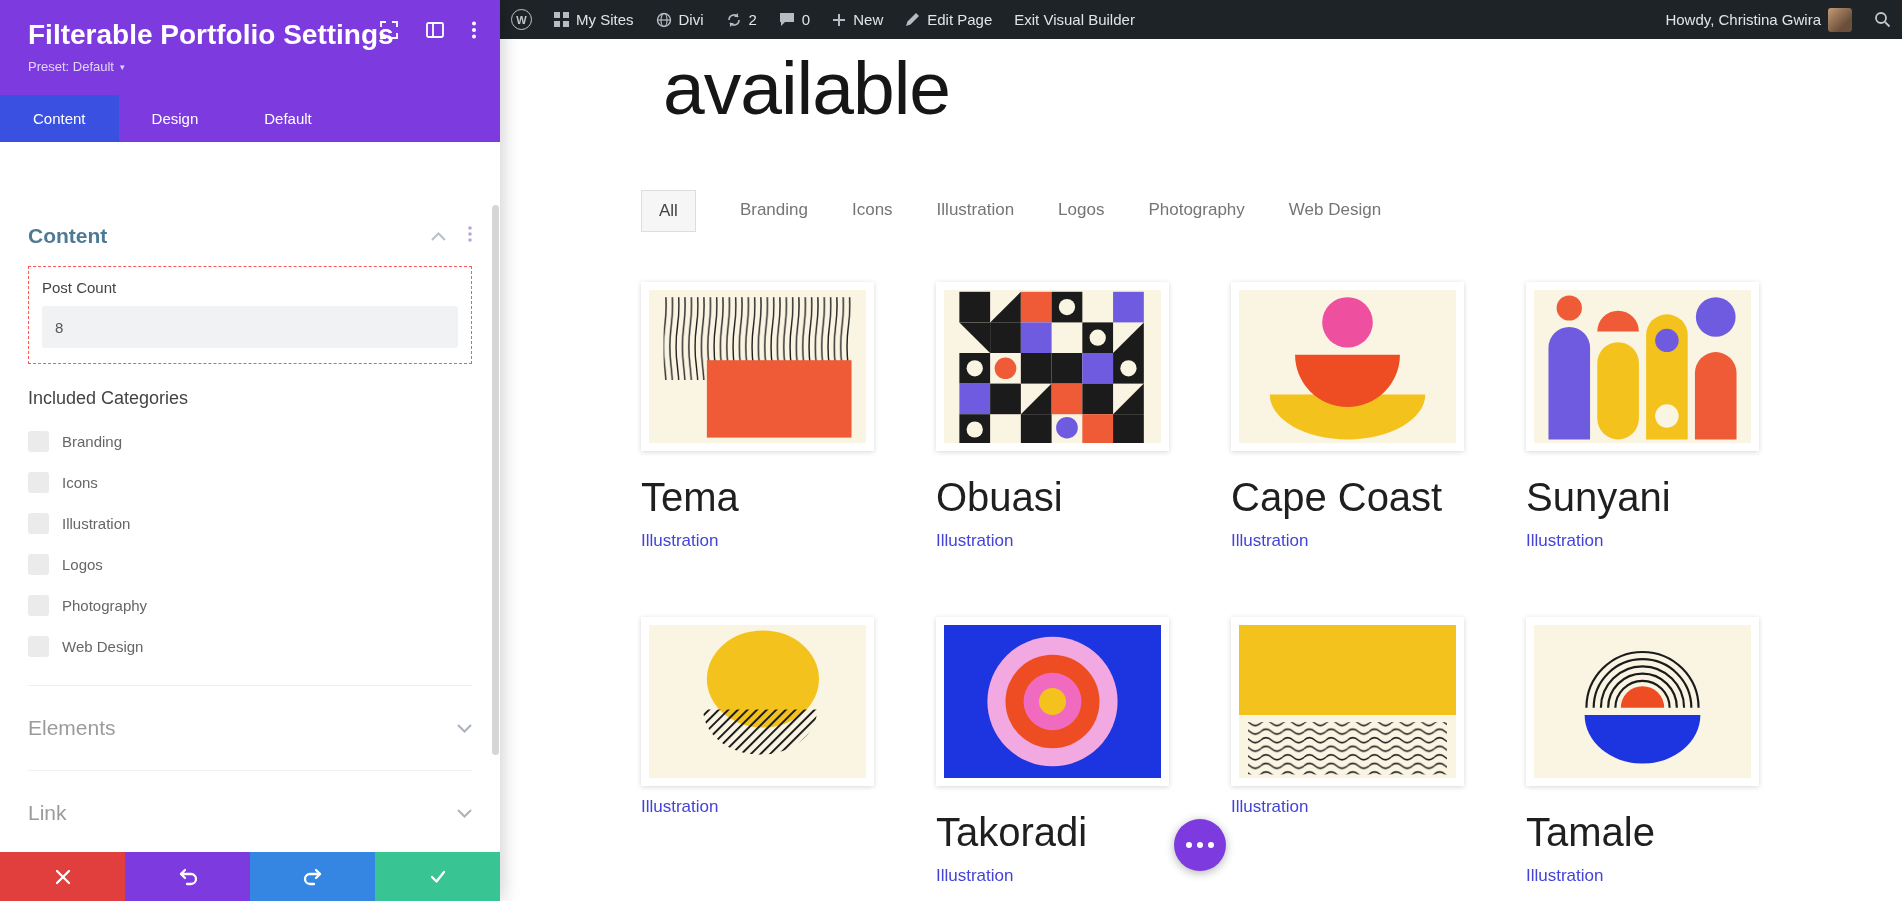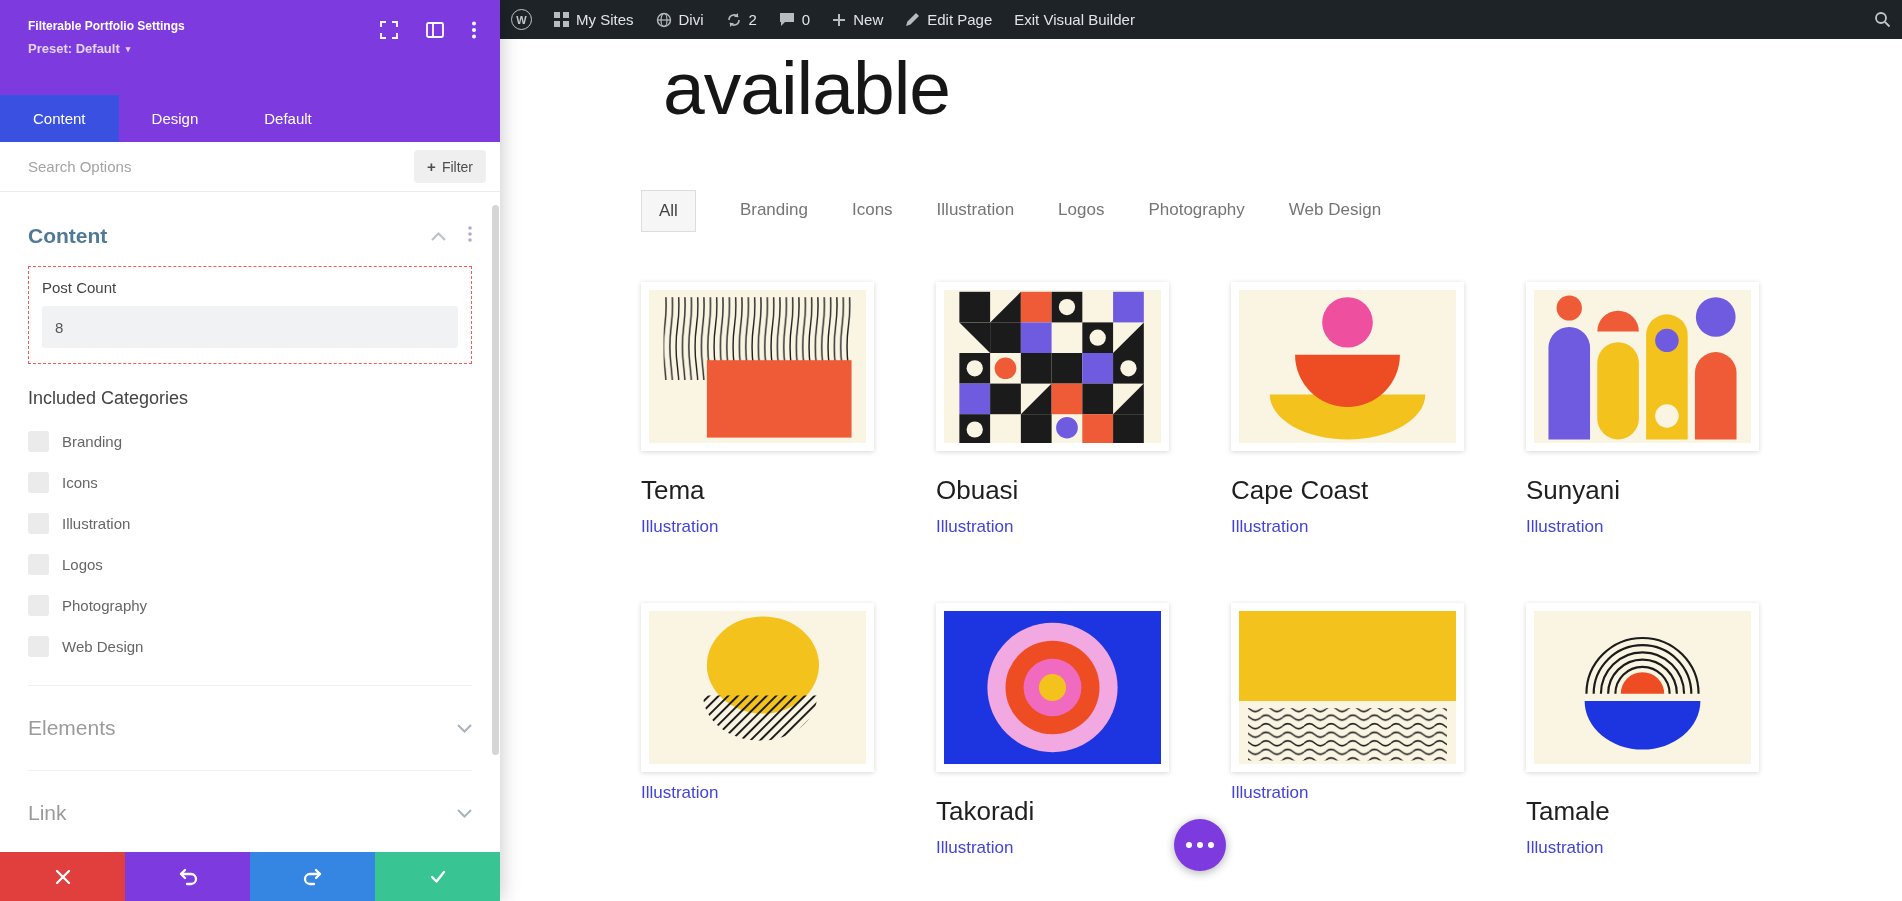--- a/index.html
+++ b/index.html
@@ -30,36 +30,36 @@
                  color:#161616; letter-spacing:-1px;margin-left:22px; }
   .filters { margin-top:64px; display:flex; align-items:flex-start; gap:44px;
              font-size:17px; color:#757575; }
   .filter { padding:10px 0; cursor:pointer; }
   .filter.active { padding:10px 17px; background:#f6f6f6; border:1px solid #ddd; color:#444; }
   .grid { margin-top:50px; display:grid; grid-template-columns:repeat(4,233px);
           column-gap:62px; row-gap:66px; }
   .thumb { height:169px; background:#fff; padding:8px;
            box-shadow:0 1px 5px rgba(0,0,0,.16); cursor:pointer; }
   .thumb svg { display:block; width:100%; height:100%; }
-  .card-title { margin-top:24px; font-size:26px; font-weight:500; color:#1f1f1f; cursor:pointer; }
+  .card-title { margin-top:24px; font-size:40px; font-weight:500; color:#1f1f1f; cursor:pointer; }
   .card-cat { margin-top:11px; font-size:17px; color:var(--link-blue,#4343d8); cursor:pointer; }
   .dots-btn { position:absolute; left:674px; top:780px; width:52px; height:52px;
               border-radius:50%; background:var(--accent-purple,#7d3bdf);
               display:flex; align-items:center; justify-content:center; gap:5px;
               box-shadow:0 2px 10px rgba(0,0,0,.3); cursor:pointer; z-index:6; }
   .dots-btn span { width:6px; height:6px; border-radius:50%; background:#fff; }
 
   
   .panel { position:absolute; left:0; top:0; width:500px; height:901px; background:#fff;
            z-index:10; box-shadow:2px 0 18px rgba(0,0,0,.20); }
   .panel-header { height:95px; background:var(--accent-purple,#7d3bdf); padding:19px 28px 0;
                   position:relative; }
-  .panel-title { color:#fff; font-size:12px; font-weight:bold; }
+  .panel-title { color:#fff; font-size:28px; font-weight:bold; }
   .preset-row { margin-top:8px; color:rgba(255,255,255,.78); font-size:13px; cursor:pointer;
-                display:inline-flex; align-items:center; gap:6px;font-weight:bold; }
+                display:inline-flex; align-items:center; gap:6px; }
   .preset-caret { font-size:9px; }
   .header-icons { position:absolute; top:21px; right:24px; display:flex; gap:28px;
                   align-items:center; color:rgba(255,255,255,.9); }
   .header-icons > div { cursor:pointer; display:flex; }
   .panel-tabs { height:47px; background:var(--accent-purple,#7d3bdf); display:flex; }
   .ptab { line-height:47px; padding:0 33px; color:#fff; font-size:15px; cursor:pointer; }
   .ptab.active { background:var(--tab-active-blue,#3a50e0); }
   .search-row { height:50px; background:#fff; border-bottom:1px solid #ebebeb;
                 display:flex; align-items:center; padding:0 14px 0 28px; }
   .search-row input { flex:1; border:none; outline:none; font-size:15px; color:#333;
@@ -179,20 +179,24 @@
         </svg>
     </span>
     <span>Edit Page</span>
   </div>
   <div class="ab-item">
     <span>Exit Visual Builder</span>
   </div>
 
   <div class="ab-right">
     <div class="ab-item">
+      <span>Howdy, Christina Gwira</span>
+      <span class="avatar"></span>
+    </div>
+    <div class="ab-item">
       <span class="ab-icon">
         <svg width="17" height="17" viewBox="0 0 17 17">
             <circle cx="7" cy="7" r="5" fill="none" stroke="#c3c7cb" stroke-width="1.8"></circle>
             <line x1="11" y1="11" x2="15.5" y2="15.5" stroke="#c3c7cb" stroke-width="1.8"></line>
           </svg>
       </span>
     </div>
   </div>
 </div>
 
@@ -393,27 +397,20 @@
       </div>
     </div>
   </div>
 
   <div class="panel-tabs">
     <div class="ptab active">Content</div>
     <div class="ptab">Design</div>
     <div class="ptab">Default</div>
   </div>
 
-  <div class="search-row">
-    <input type="text" placeholder="Search Options" style="">
-    <div class="filter-btn">
-      <span class="plus">+</span>
-      <span>Filter</span>
-    </div>
-  </div>
 
   <div class="panel-body">
 
     <div class="section-header">
       <div class="section-title">Content</div>
       <div class="section-controls">
         <span class="chev">
           <svg width="15" height="9" viewBox="0 0 15 9" fill="none" stroke="#b8c0c8" stroke-width="2">
               <path d="M1 8 L7.5 1.5 L14 8"></path>
             </svg>

